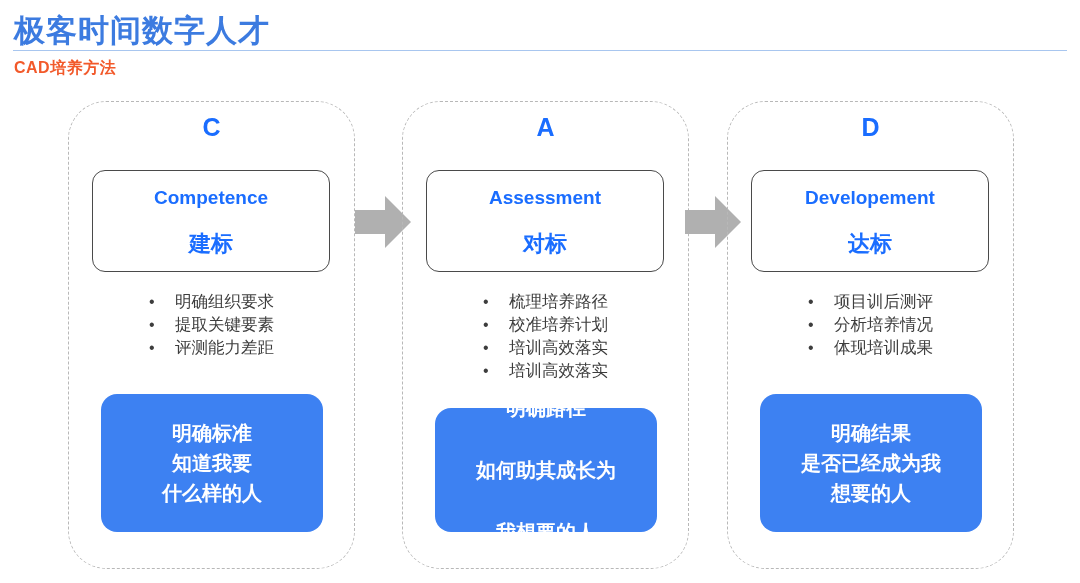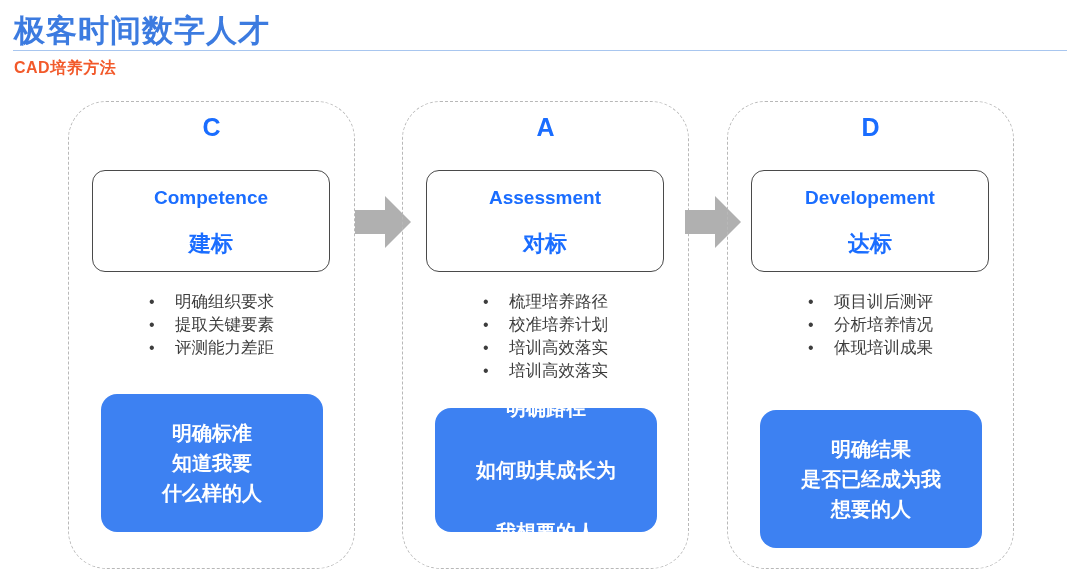--- a/index.html
+++ b/index.html
@@ -155,21 +155,21 @@
     text-align: center;
     display: flex;
     flex-direction: column;
     align-items: center;
     justify-content: center;
     line-height: 30px;
     box-sizing: border-box;
   }
   .hl-0 { top: 292px; height: 138px; }
   .hl-1 { top: 306px; height: 124px; gap: 32px; }
-  .hl-2 { top: 292px; height: 138px; margin-top: 16px; }
+  .hl-2 { top: 292px; height: 138px; }
 
   .hl-line { display: block; white-space: nowrap; }
 
   
   .arrow {
     position: absolute;
     top: 196px;
     width: 56px;
     height: 52px;
   }

